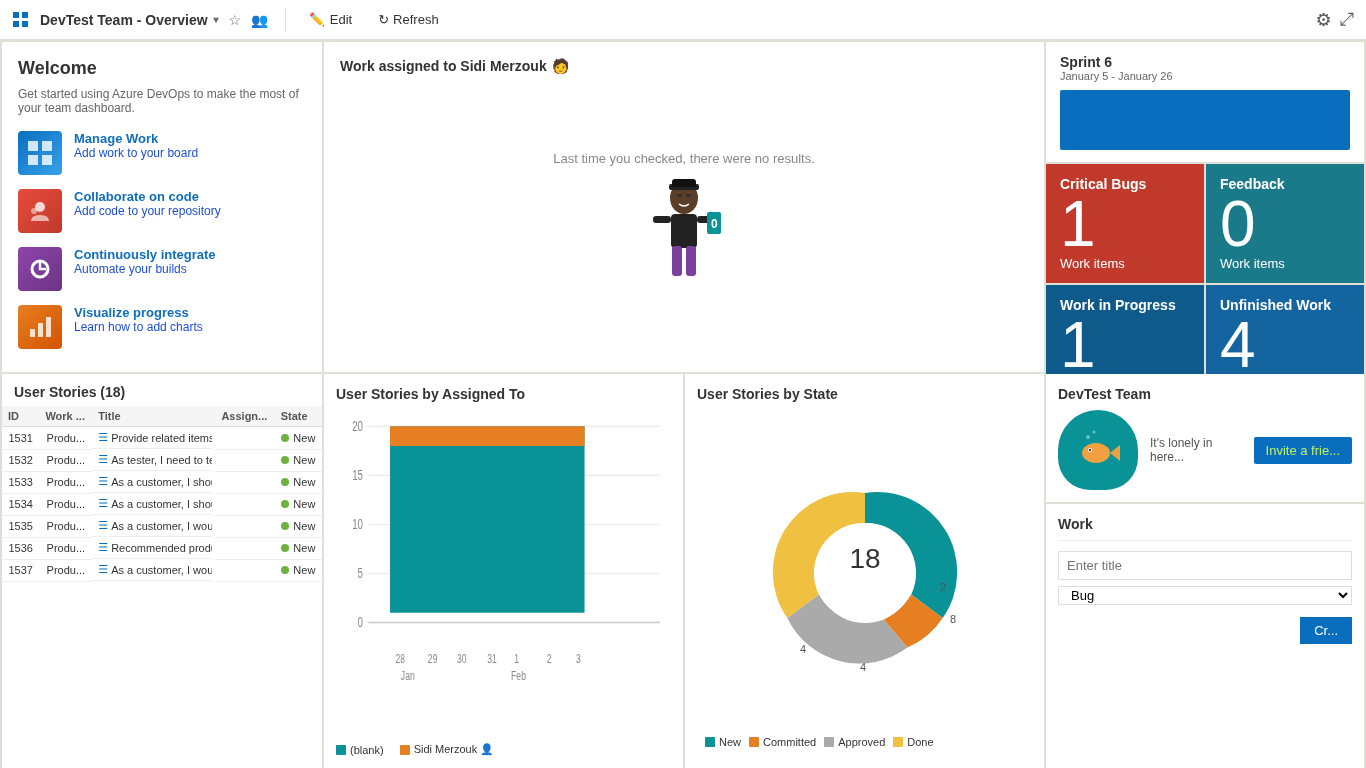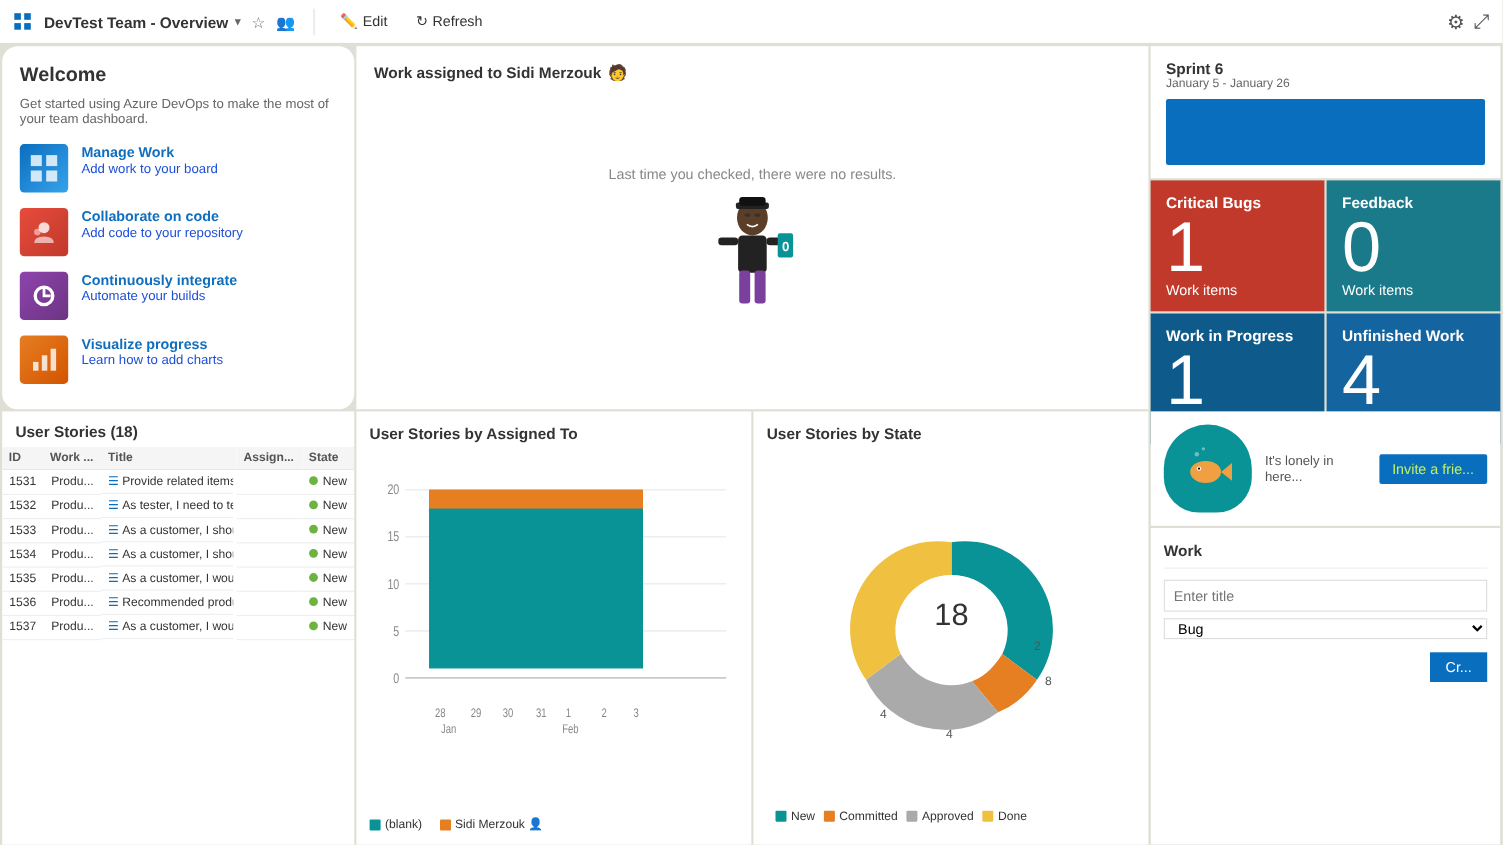--- a/index.html
+++ b/index.html
@@ -112,21 +112,21 @@
     <span>Refresh</span>
   </button>
   <div class="topbar-right">
     <span class="top-settings">⚙</span>
     <span class="top-expand">⤢</span>
   </div>
 </div>
 
 <div style="display: grid; grid-template-columns: 320px 1fr 318px; grid-template-rows: 330px calc(768px - 40px - 330px - 4px); gap: 2px; height: calc(768px - 40px); padding: 2px; background: #e0dfd6;">
 
-  <div class="panel panel-welcome" style="grid-column:1; grid-row:1;border-radius:14px;">
+  <div class="panel panel-welcome" style="grid-column:1; grid-row:1;">
     <div class="welcome-title">Welcome</div>
     <div class="welcome-desc">Get started using Azure DevOps to make the most of your team dashboard.</div>
     <div class="welcome-items">
       <div class="welcome-item">
         <div class="welcome-icon icon-manage">
           <svg width="28" height="28" viewBox="0 0 28 28">
               <rect x="2" y="2" width="10" height="10" fill="#fff" opacity="0.8"></rect>
               <rect x="16" y="2" width="10" height="10" fill="#fff" opacity="0.8"></rect>
               <rect x="2" y="16" width="10" height="10" fill="#fff" opacity="0.8"></rect>
               <rect x="16" y="16" width="10" height="10" fill="#fff" opacity="0.8"></rect>
@@ -322,21 +322,21 @@
     <td></td>
     <td><span class="state-dot"></span>New</td>
   </tr>
           </tbody>
       </table>
     </div>
   </div>
 
   <div style="grid-column:2; grid-row:2; display:grid; grid-template-columns:1fr 1fr; gap:2px; background:#e0dfd6;">
 
-    <div class="panel" style="padding:12px; display:flex; flex-direction:column;gap:21px;">
+    <div class="panel" style="padding:12px; display:flex; flex-direction:column;">
       <div class="chart-title">User Stories by Assigned To</div>
       <div style="flex:1; position:relative;">
         <svg width="100%" height="100%" viewBox="0 0 310 200" preserveAspectRatio="none">
 
           <line x1="30" y1="10" x2="300" y2="10" stroke="#eee" stroke-width="1"></line>
           <line x1="30" y1="40" x2="300" y2="40" stroke="#eee" stroke-width="1"></line>
           <line x1="30" y1="70" x2="300" y2="70" stroke="#eee" stroke-width="1"></line>
           <line x1="30" y1="100" x2="300" y2="100" stroke="#eee" stroke-width="1"></line>
           <line x1="30" y1="130" x2="300" y2="130" stroke="#eee" stroke-width="1"></line>
 
@@ -414,20 +414,21 @@
           <div class="donut-dot" style="background:#f0c040;"></div>
           <span>Done</span>
         </div>
       </div>
     </div>
   </div>
 
   <div style="grid-column:3; grid-row:2; display:flex; flex-direction:column; gap:2px; background:#e0dfd6; overflow:hidden;">
 
     <div style="background:#fff; padding:12px;">
+      <div class="devtest-title">DevTest Team</div>
       <div class="devtest-body">
 
         <div style="width:80px; height:80px; background:#0a9396; border-radius:50% 50% 40% 40%; display:flex; align-items:center; justify-content:center; position:relative; overflow:hidden; flex-shrink:0;">
           <svg width="60" height="50" viewBox="0 0 60 50">
             <ellipse cx="28" cy="28" rx="14" ry="10" fill="#f0a040"></ellipse>
             <polygon points="42,28 52,20 52,36" fill="#f0a040"></polygon>
             <circle cx="22" cy="25" r="2" fill="#fff"></circle>
             <circle cx="22" cy="25" r="1" fill="#000"></circle>
 
             <circle cx="20" cy="12" r="2" fill="rgba(255,255,255,0.4)"></circle>

